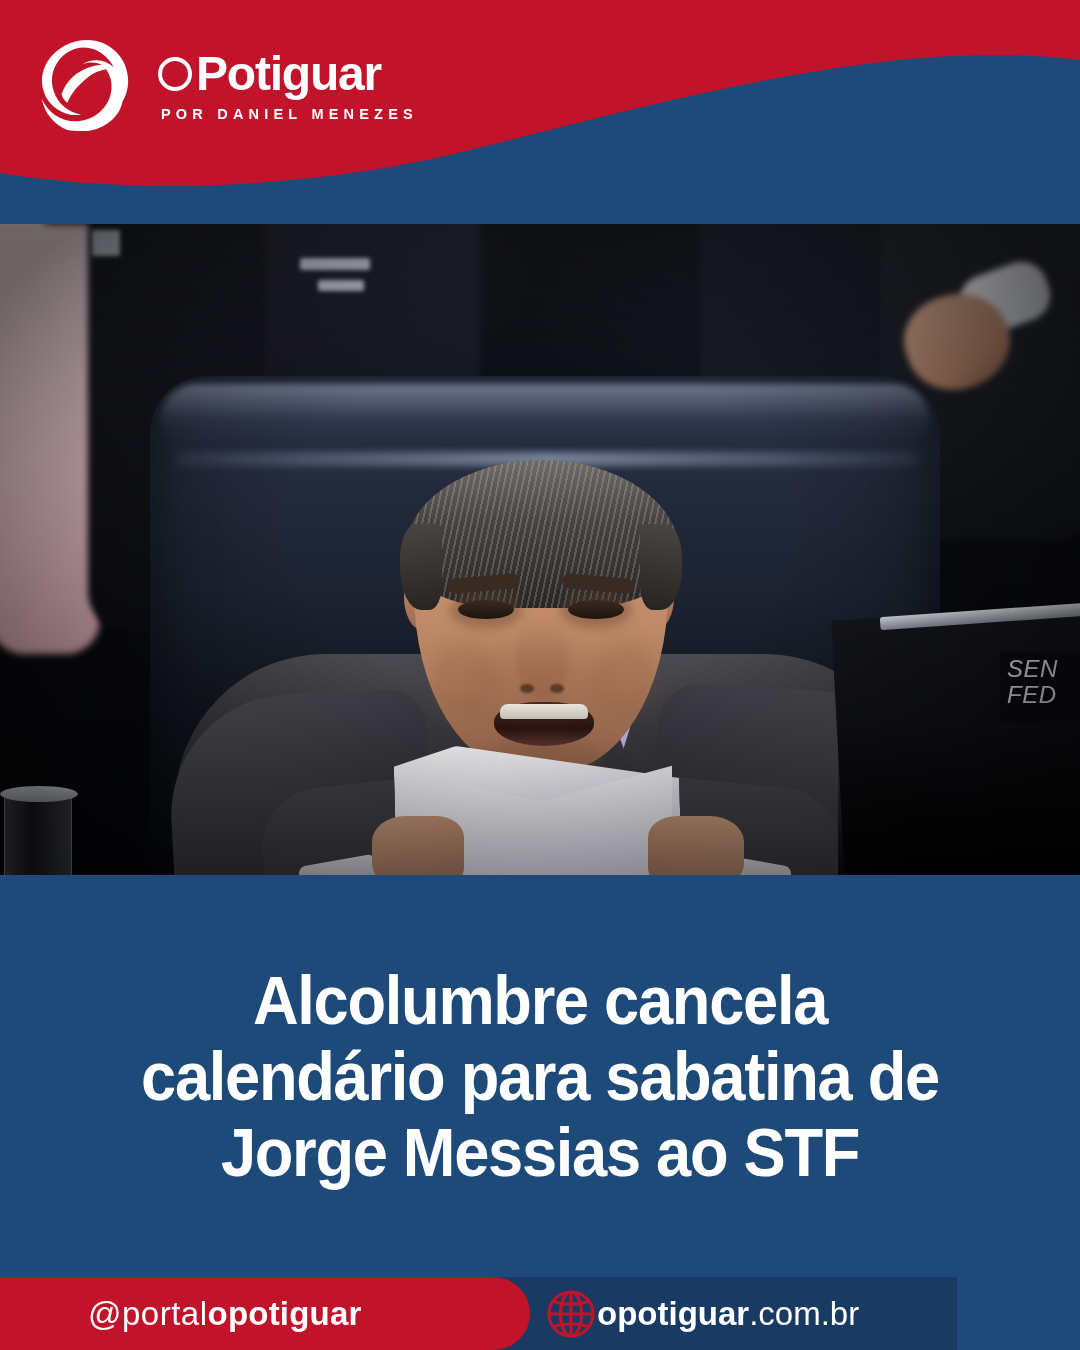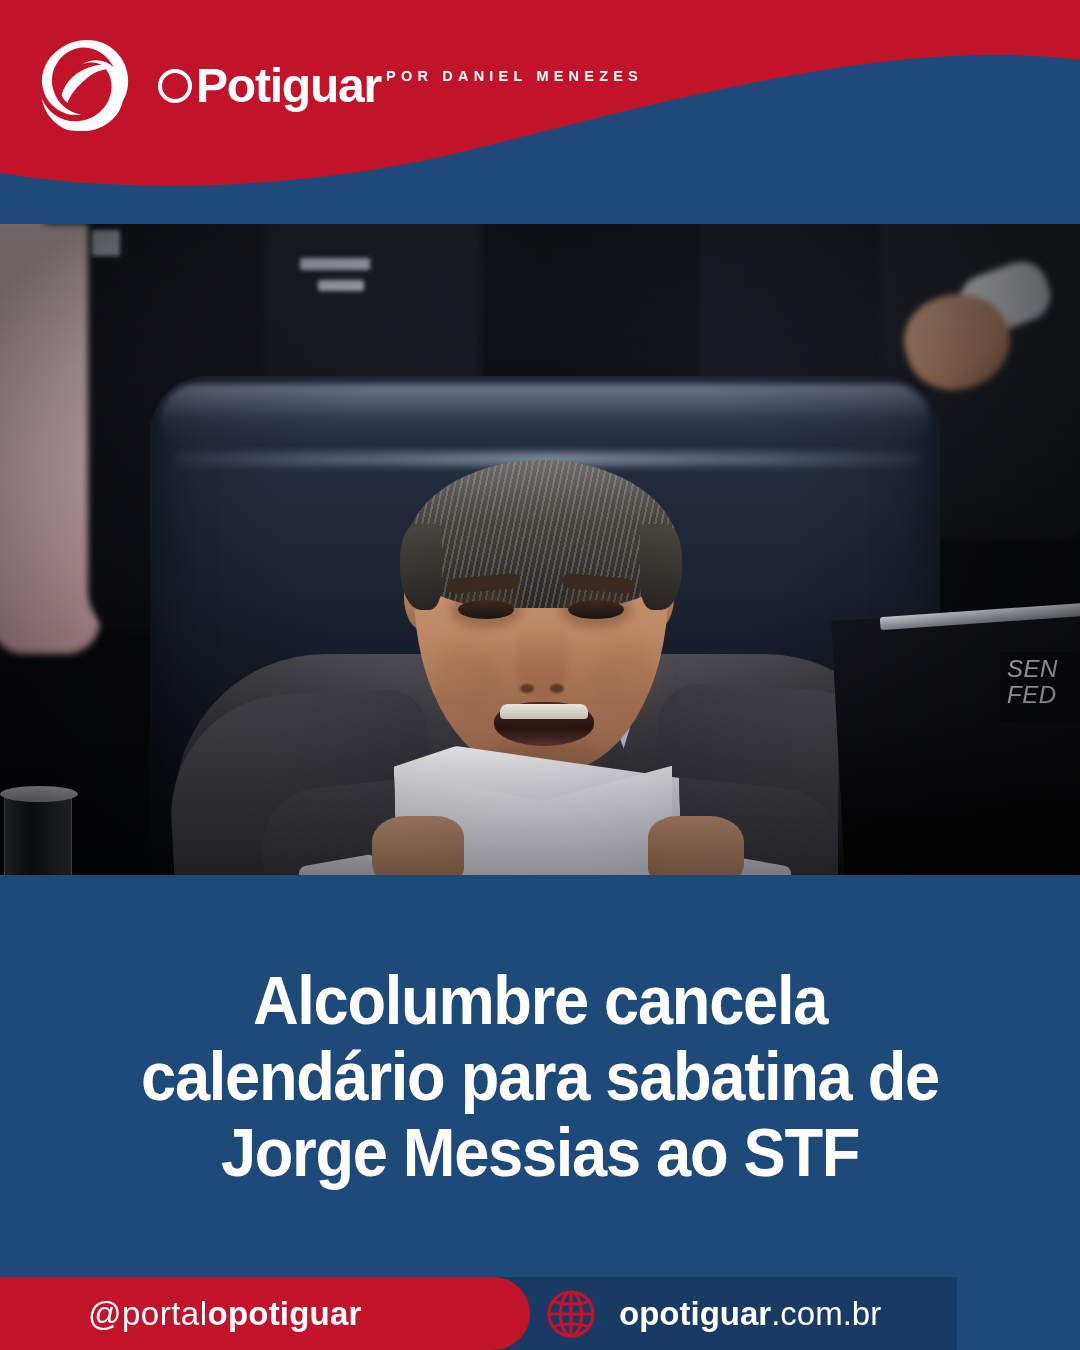--- a/index.html
+++ b/index.html
@@ -26,21 +26,21 @@
   .header-red svg{display:block;width:1080px;height:224px;}
 
   .brand{
     position:absolute;left:38px;top:36px;
     display:flex;align-items:center;gap:22px;
     z-index:3;
   }
   .logo-mark{position:relative;width:98px;height:98px;flex:0 0 98px;}
   .logo-mark svg{display:block;width:98px;height:98px;}
 
-  .wordmark{display:flex;flex-direction:row;gap:2px;padding-top:2px;}
+  .wordmark{display:flex;flex-direction:column;gap:2px;padding-top:2px;}
   .wm-top{display:flex;align-items:center;gap:4px;}
   .wm-o{
     width:34px;height:34px;border-radius:50%;
     border:4px solid #ffffff;flex:0 0 34px;
   }
   .wm-name{
     color:#ffffff;font-size:48px;font-weight:700;
     letter-spacing:-1.2px;line-height:1;
   }
   .wm-sub{
@@ -398,21 +398,21 @@
     display:flex;align-items:center;
   }
   .handle{
     margin-left:88px;color:#ffffff;font-size:33px;line-height:1;white-space:nowrap;
   }
   .handle .thin{font-weight:400;letter-spacing:.5px;}
   .handle .bold{font-weight:700;letter-spacing:.2px;}
 
   .footer-site{
     position:absolute;left:545px;top:0;height:73px;
-    display:flex;align-items:center;gap:22px;
+    display:flex;align-items:center;
   }
   .globe{width:52px;height:52px;flex:0 0 52px;}
   .globe svg{display:block;width:52px;height:52px;}
   .site{color:#ffffff;font-size:33px;line-height:1;white-space:nowrap;}
   .site .bold{font-weight:700;}
   .site .thin{font-weight:400;}
 </style>
 </head>
 <body>
 

